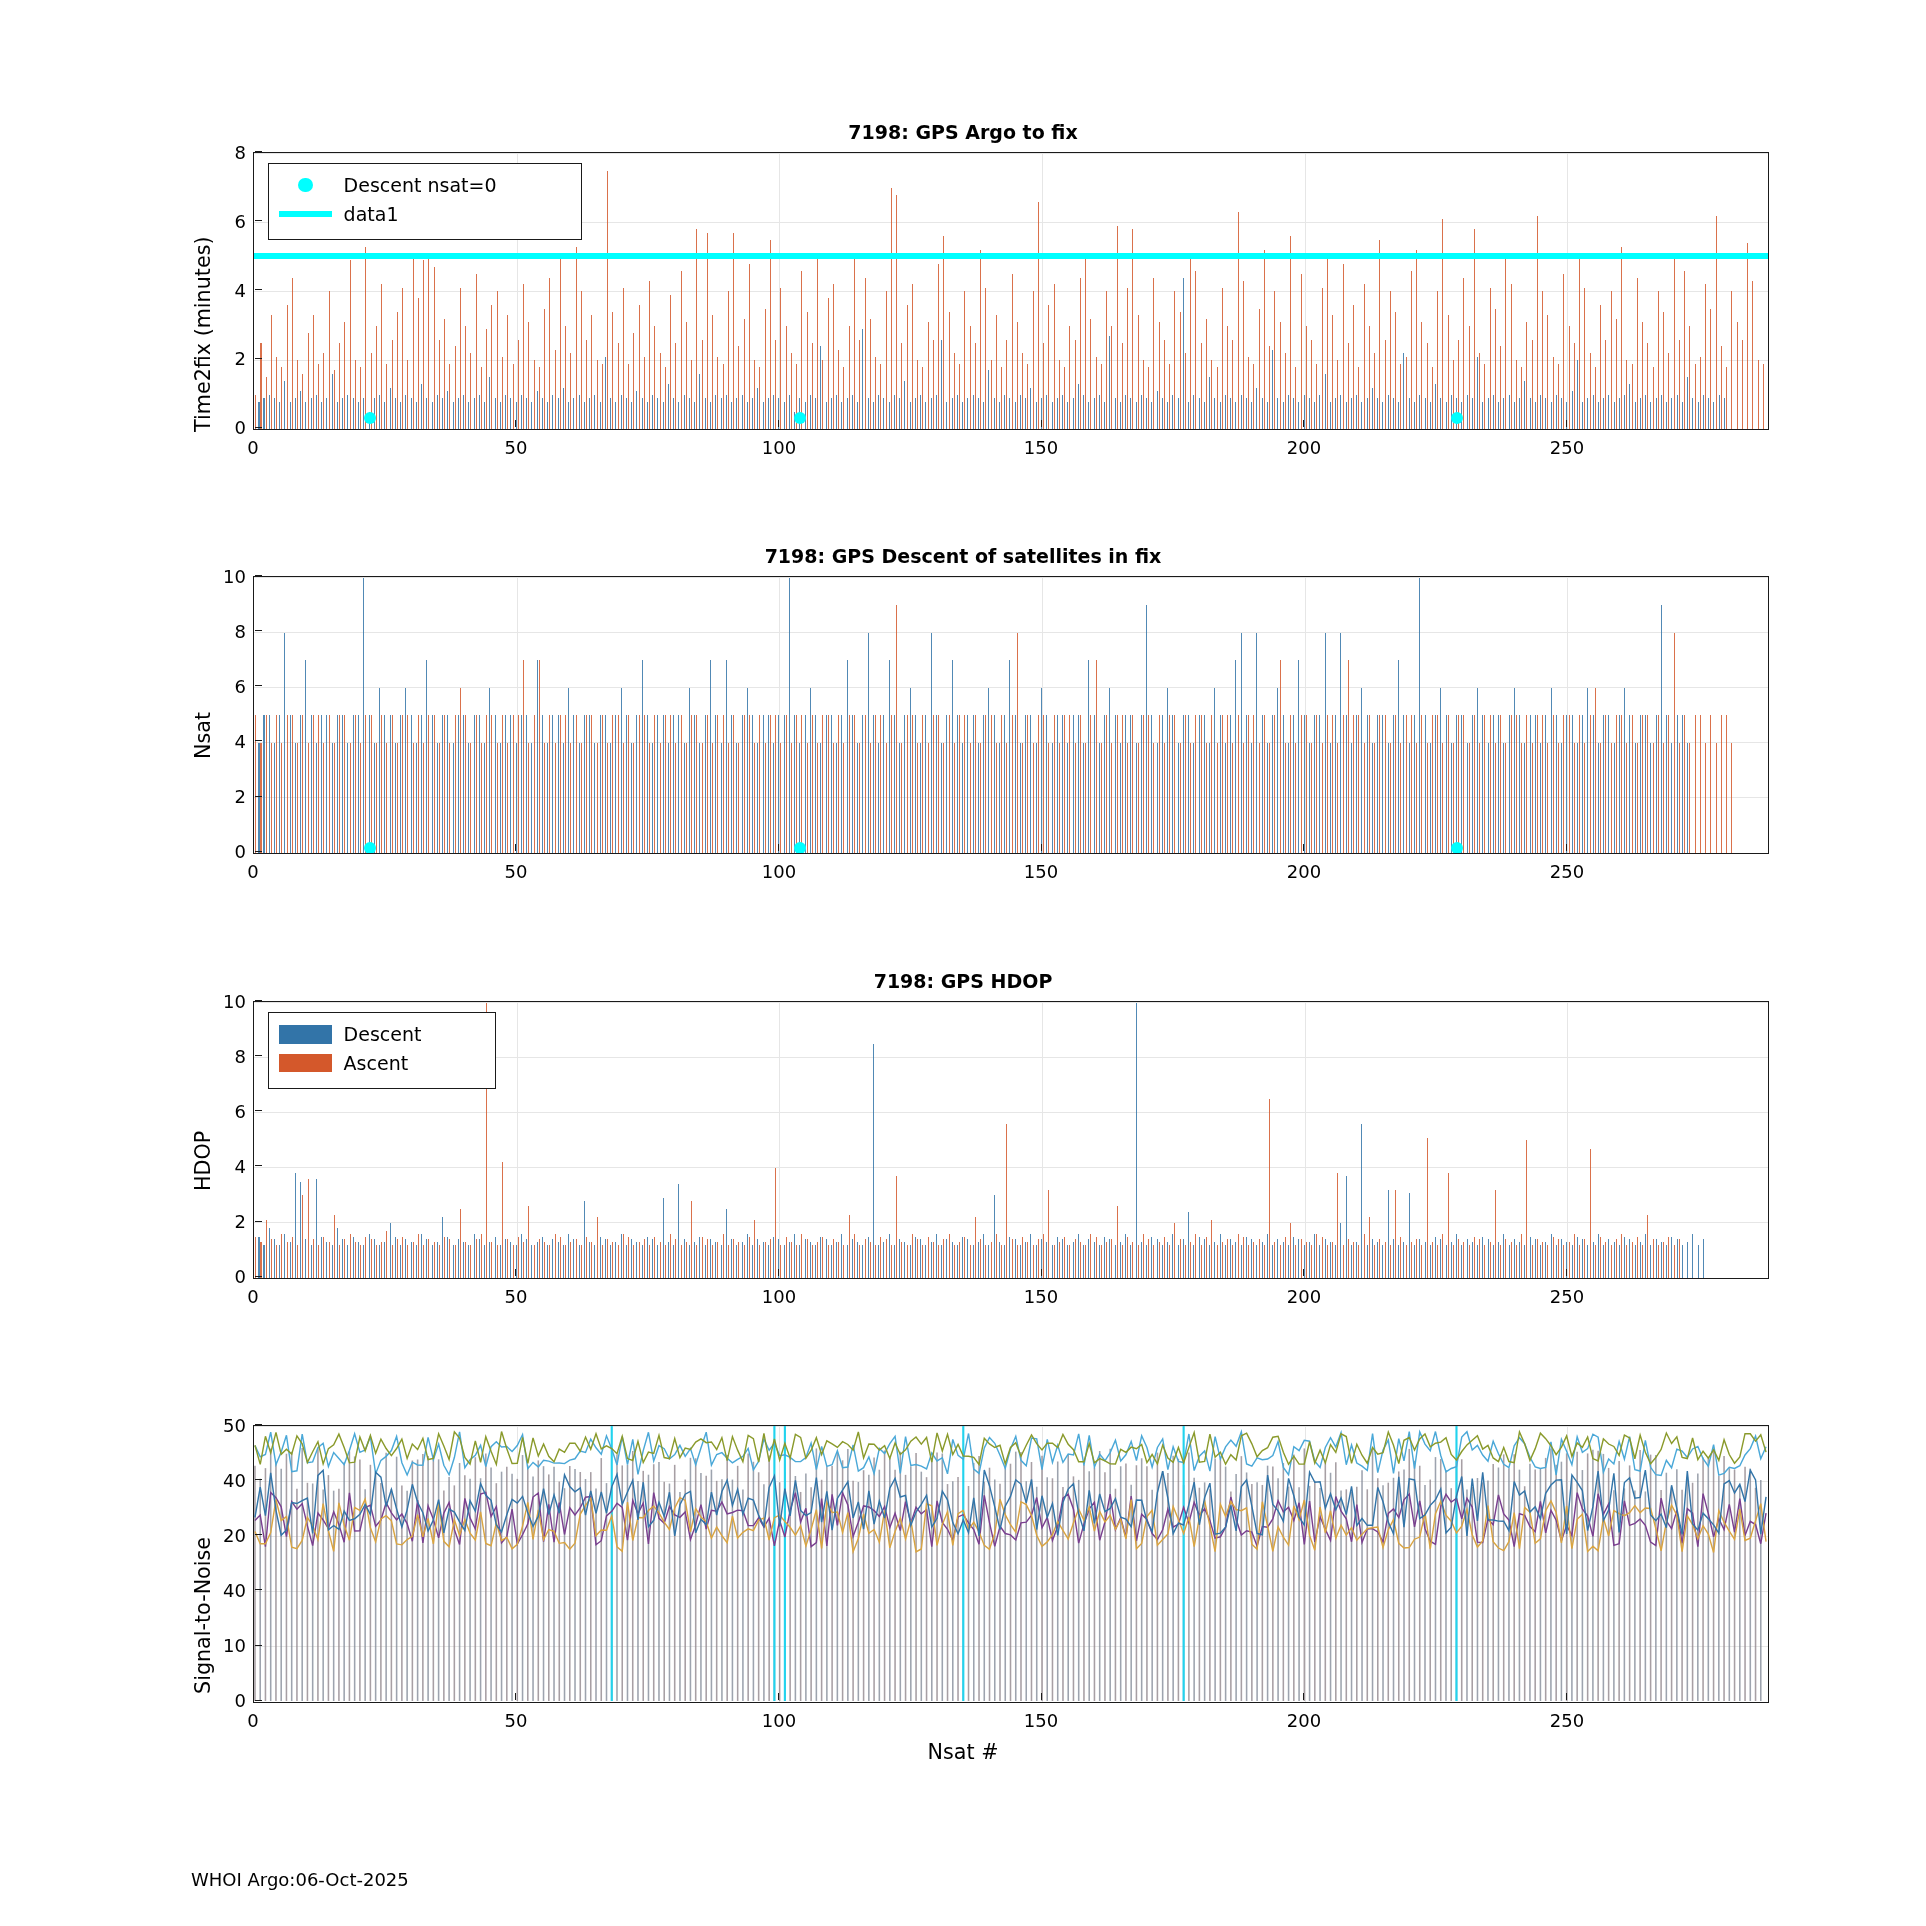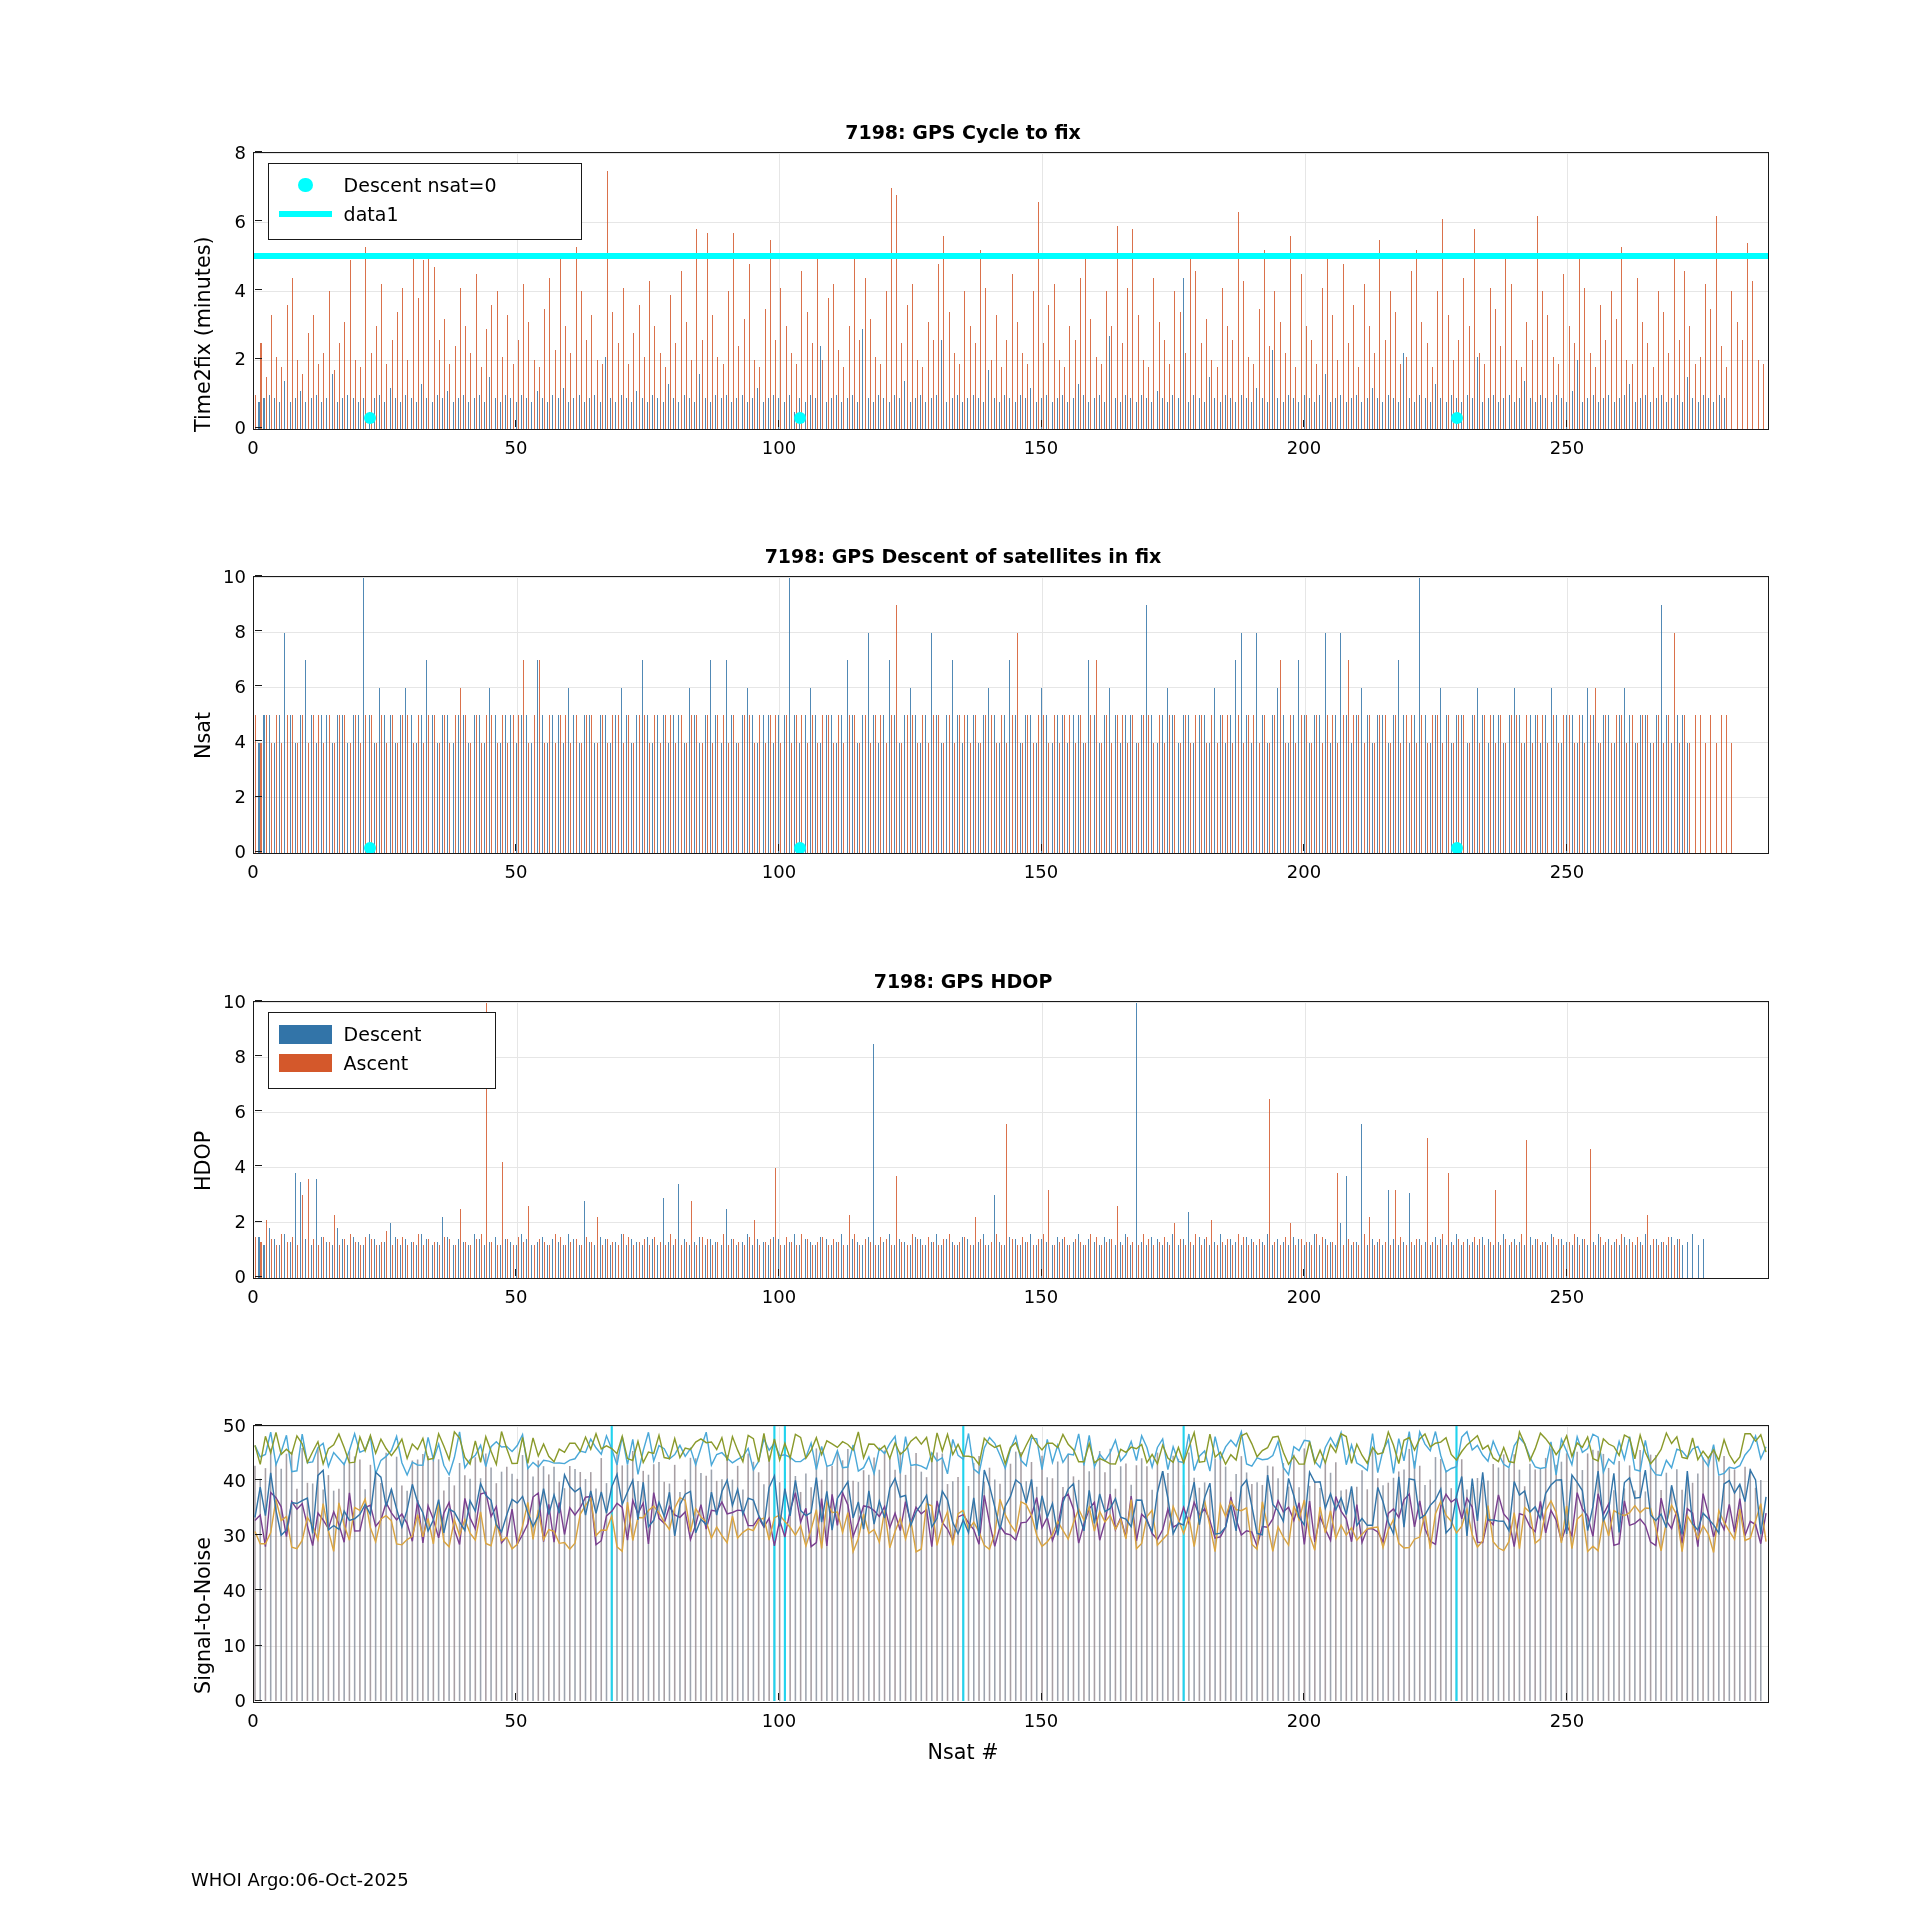--- a/index.html
+++ b/index.html
@@ -47,21 +47,21 @@
 
   .footer{position:absolute;font-size:18px;color:#000;}
   svg.series{position:absolute;left:0;top:0;}
 </style>
 </head>
 <body>
 
 <div class="page">
 
   <div class="panel" style="left:0;top:107px;width:1926px;height:371px;">
-    <div class="plot-title" style="top:14.3px;">7198: GPS Cycle to fix</div>
+    <div class="plot-title" style="top:14.3px;">7198: GPS Argo to fix</div>
     <div class="axes" id="ax1" style="left:253px;top:45px;width:1516px;height:278px;">
         <div class="grid-v" style="left: 263px;"></div>
         <div class="grid-v" style="left: 525px;"></div>
         <div class="grid-v" style="left: 788px;"></div>
         <div class="grid-v" style="left: 1051px;"></div>
         <div class="grid-v" style="left: 1313px;"></div>
         <div class="grid-h" style="top: 207px;"></div>
         <div class="grid-h" style="top: 138px;"></div>
         <div class="grid-h" style="top: 69px;"></div>
         <div class="grid-h" style="top: 0px;"></div>
@@ -2216,21 +2216,21 @@
         <div class="tick-x" style="left: 1304px; top: 330px;">200</div>
         <div class="tickmark-x" style="left: 1303px; top: 313px;"></div>
         <div class="tick-x" style="left: 1567px; top: 330px;">250</div>
         <div class="tickmark-x" style="left: 1566px; top: 313px;"></div>
         <div class="tick-y" style="left: 212px; width: 34px; top: 320px;">0</div>
         <div class="tickmark-y" style="left: 255px; top: 320px;"></div>
         <div class="tick-y" style="left: 212px; width: 34px; top: 265px;">10</div>
         <div class="tickmark-y" style="left: 255px; top: 265px;"></div>
         <div class="tick-y" style="left: 212px; width: 34px; top: 210px;">40</div>
         <div class="tickmark-y" style="left: 255px; top: 209px;"></div>
-        <div class="tick-y" style="left: 212px; width: 34px; top: 155px;">30</div>
+        <div class="tick-y" style="left: 212px; width: 34px; top: 155px;">20</div>
         <div class="tickmark-y" style="left: 255px; top: 154px;"></div>
         <div class="tick-y" style="left: 212px; width: 34px; top: 100px;">40</div>
         <div class="tickmark-y" style="left: 255px; top: 99px;"></div>
         <div class="tick-y" style="left: 212px; width: 34px; top: 45px;">50</div>
         <div class="tickmark-y" style="left: 255px; top: 44px;"></div>
       </div>
     <div class="xlabel" style="top:360px;">Nsat #</div>
   </div>
 
   <div class="footer" style="left:191px;top:1869px;">WHOI Argo:06-Oct-2025</div>

